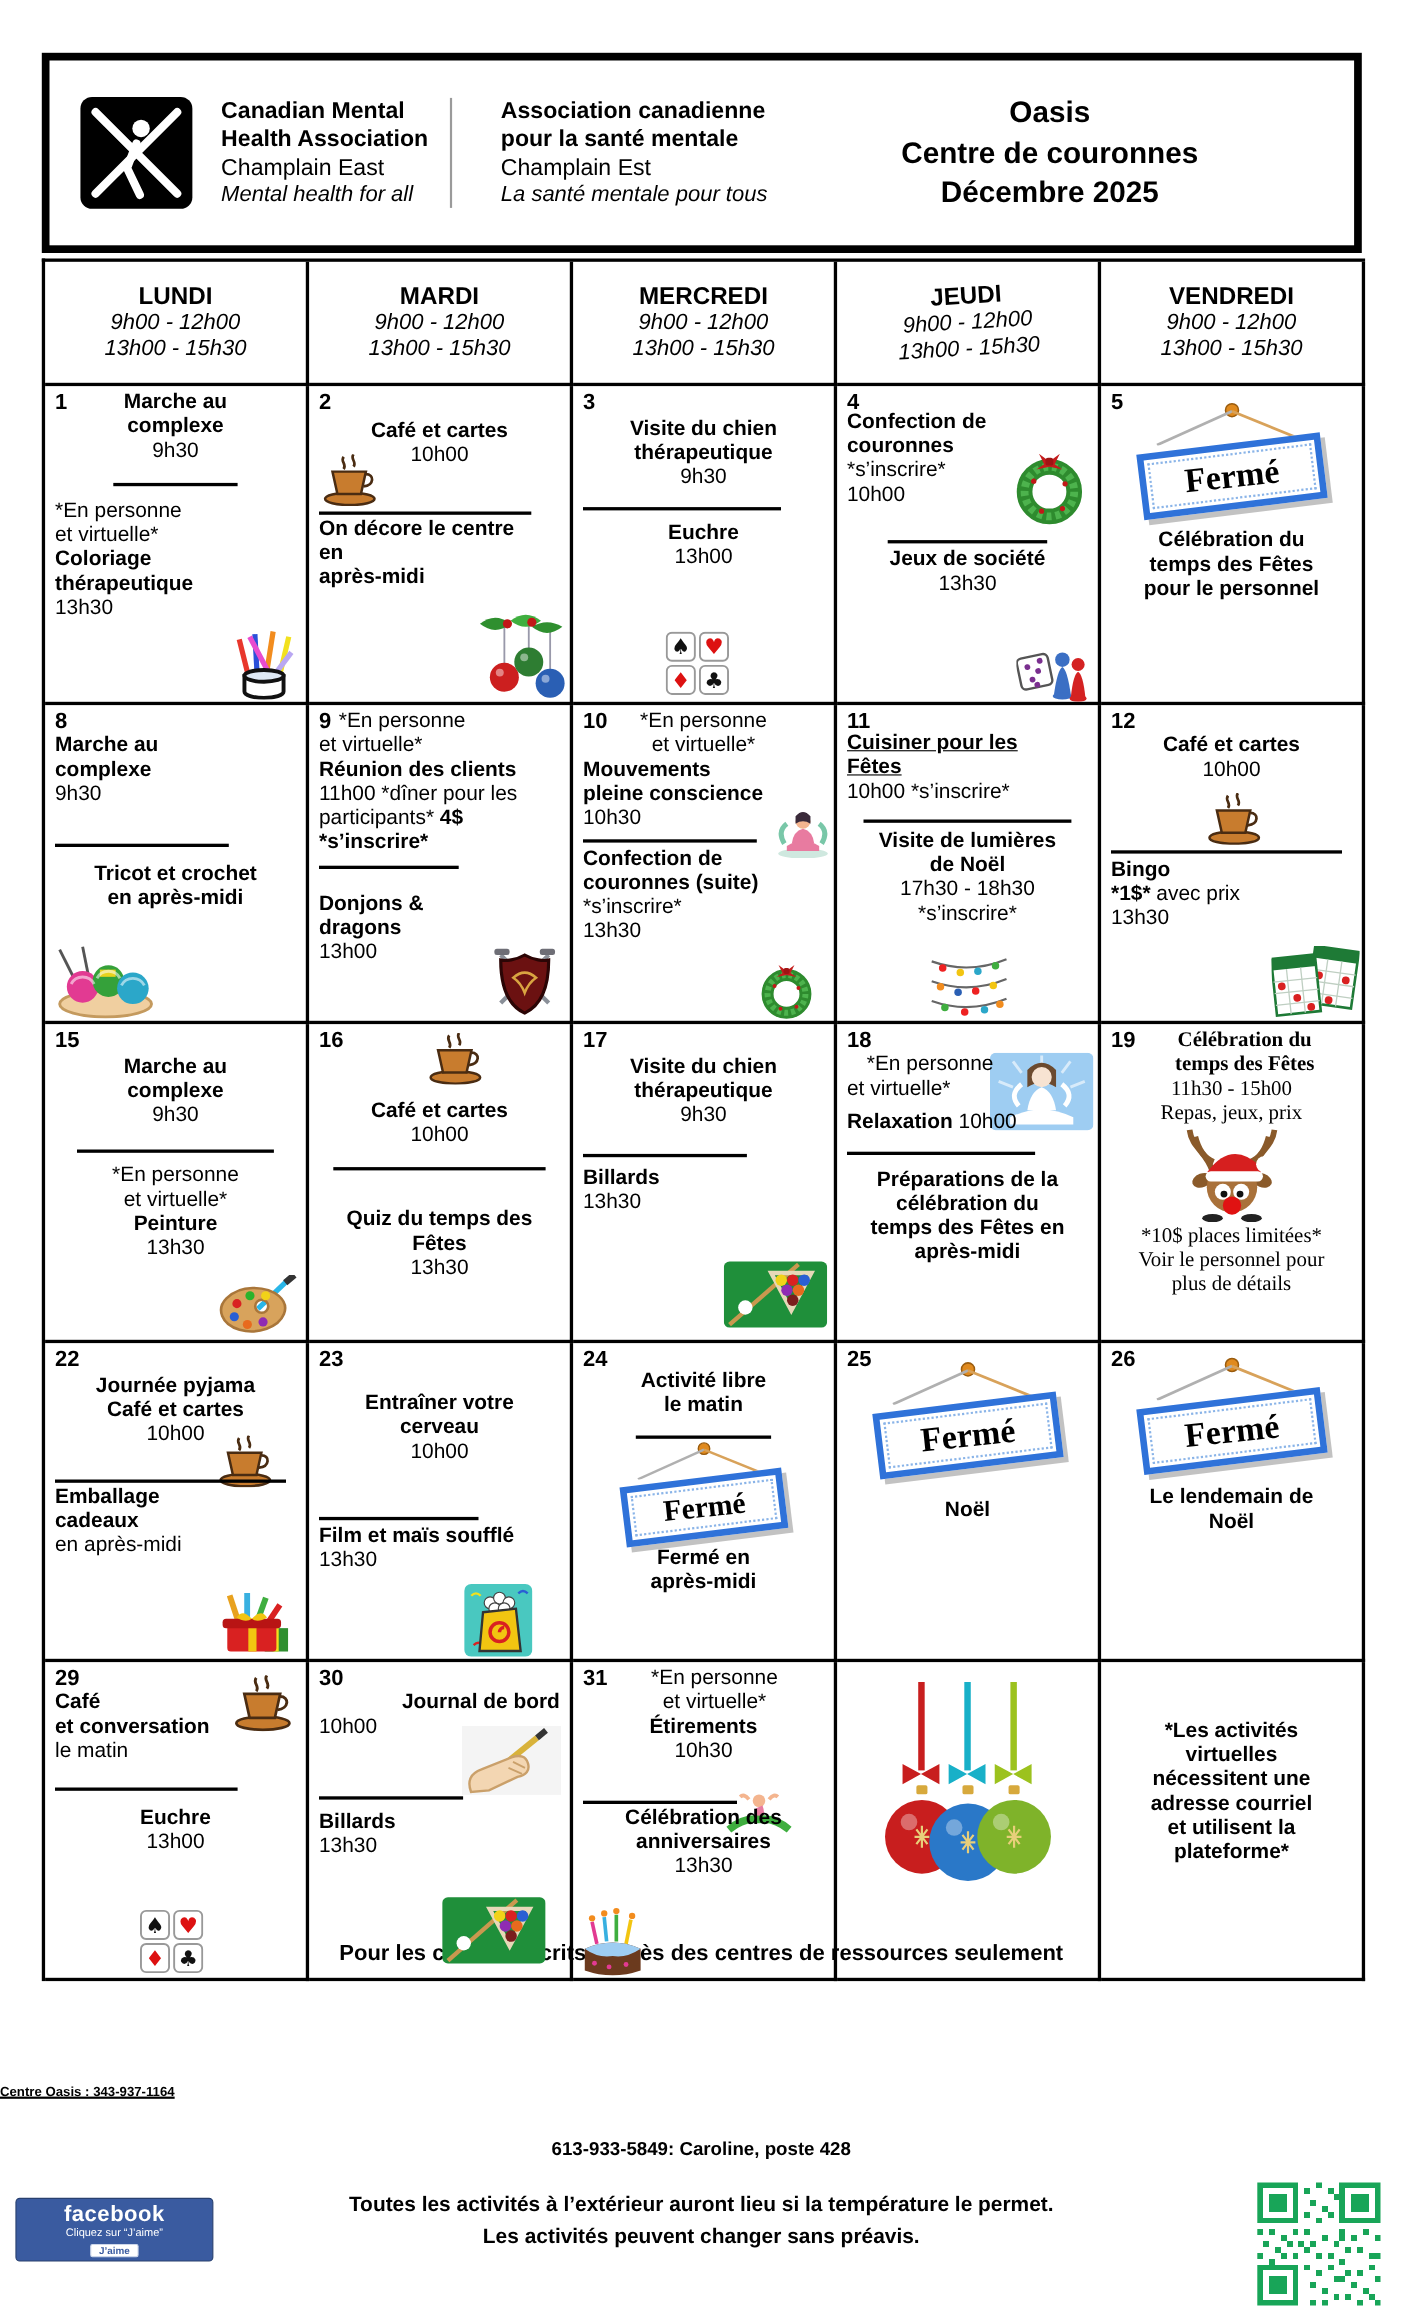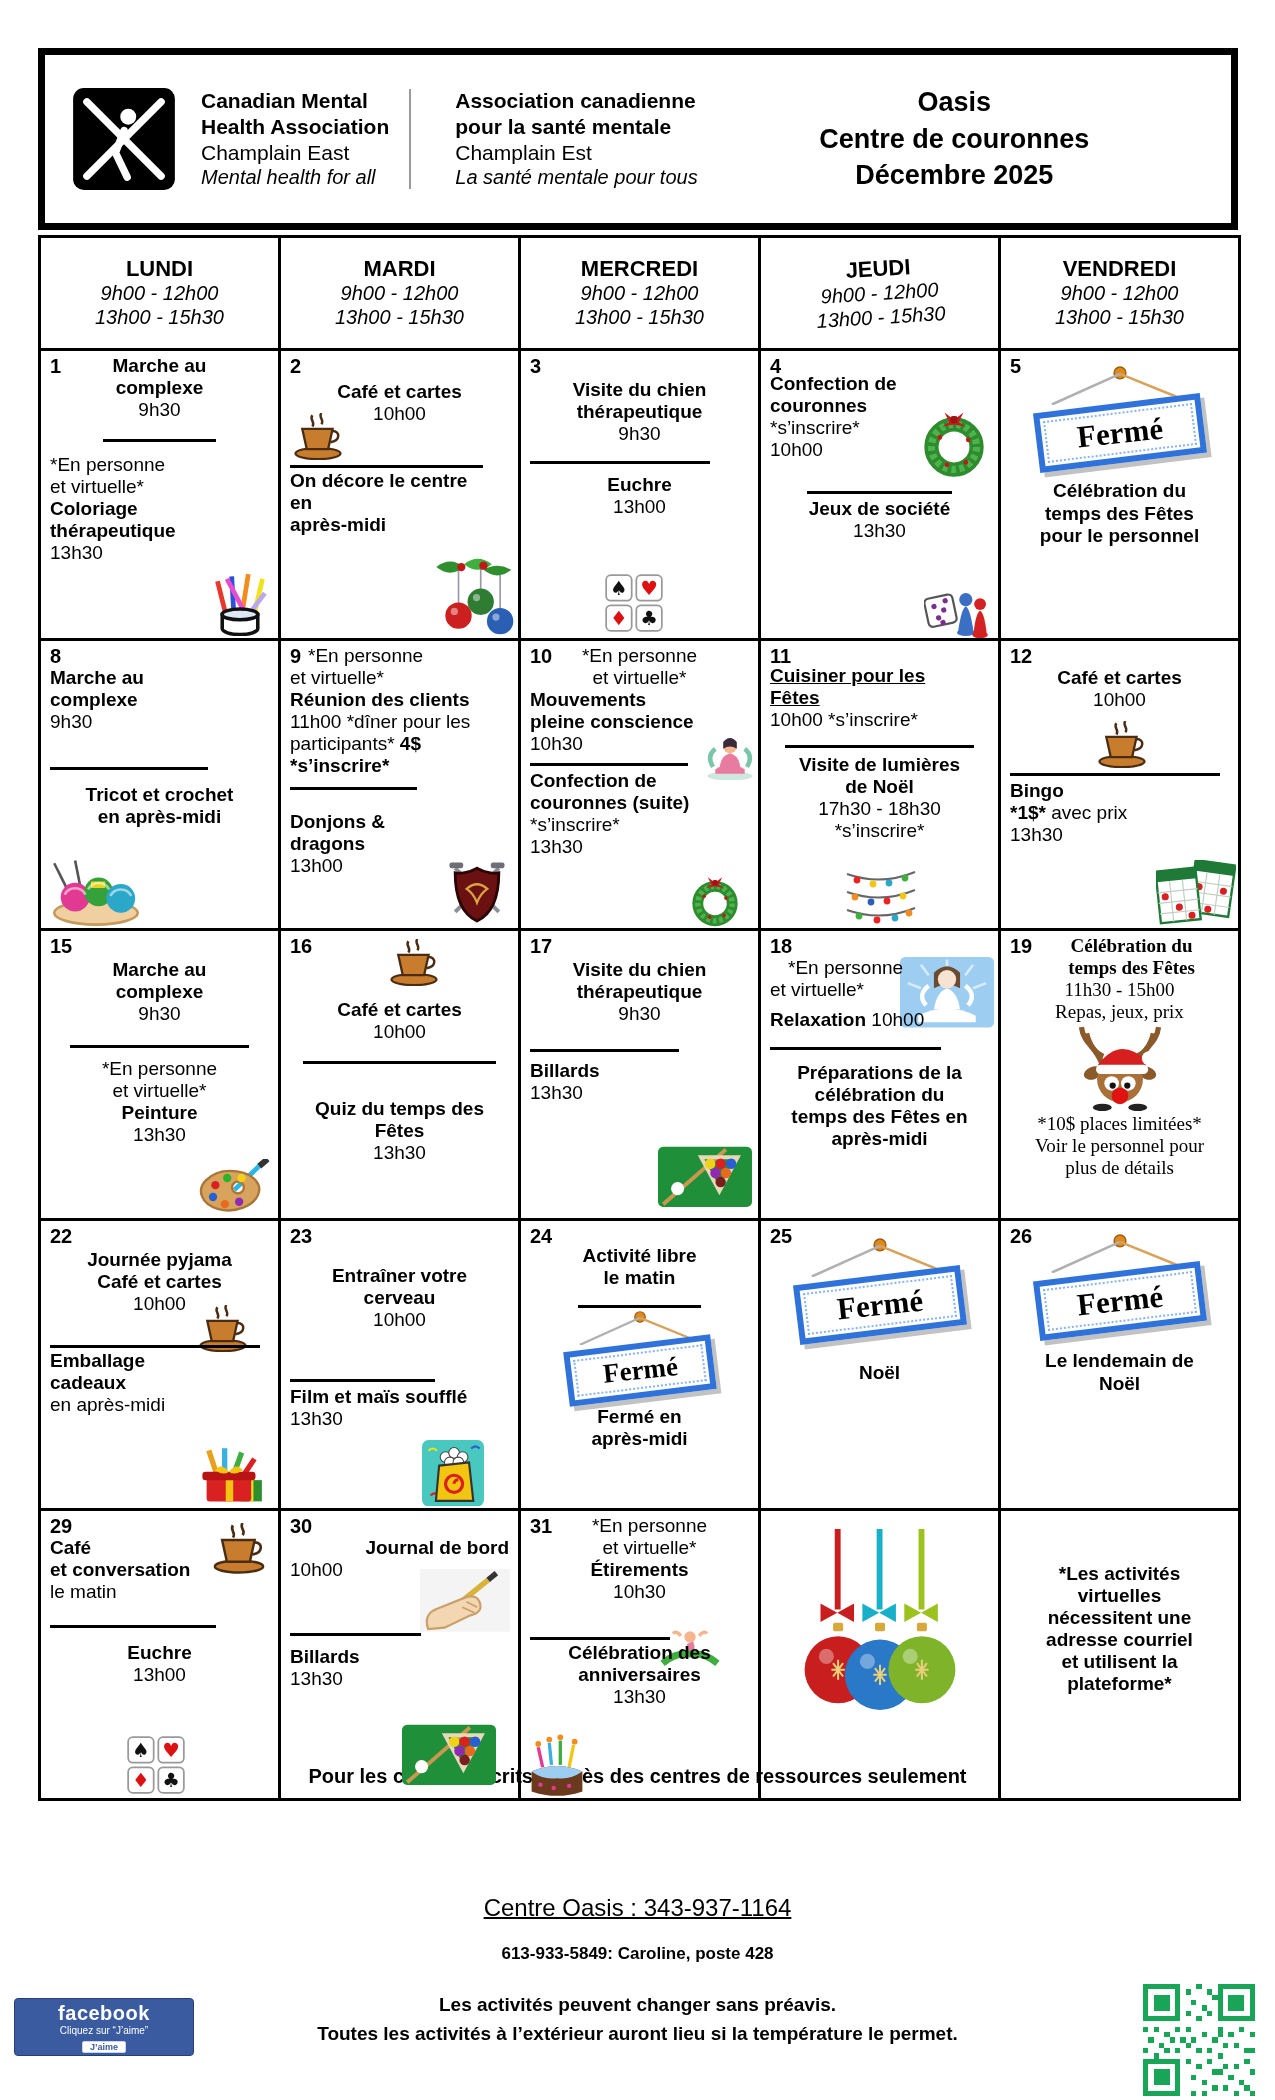--- a/index.html
+++ b/index.html
@@ -38,21 +38,21 @@
   .cico{margin-left:auto;margin-right:auto;}
   
   .sign{margin-left:auto;margin-right:auto;position:relative;z-index:2;}
   .sign .sstr{display:block;width:100%;height:auto;}
   .sign-frame{border:6px solid #2f72d9;background:#fff;transform:rotate(-7deg);
               box-shadow:4px 5px 0 rgba(120,120,120,.45);padding:3px;margin-top:-2px;}
   .sign-frame-in{border:2px dotted #8ab4e8;text-align:center;padding:1px 2px;}
   .sign-text{font-family:"Liberation Serif",serif;font-weight:bold;display:inline-block;transform:rotate(1deg);}
   
   .f1{position:absolute;top:1765px;left:0;right:0;text-align:center;font-weight:bold;font-size:20px;}
-  .f2{position:absolute;top:1894px;left:0;right:0;text-align:center;font-weight:normal;font-size:24px;
+  .f2{position:absolute;top:1894px;left:0;right:0;font-weight:bold;font-size:12px;
       text-decoration:underline;text-decoration-thickness:2px;}
   .f3{position:absolute;top:1944px;left:0;right:0;text-align:center;font-weight:bold;font-size:17px;}
   .fnote{position:absolute;top:1990px;left:0;right:0;text-align:center;font-weight:bold;font-size:19px;line-height:1.55;}
   .fb{position:absolute;left:14px;top:1998px;width:180px;height:58px;background:#3a5ba0;border:1px solid #28406f;
       border-radius:4px;color:#fff;text-align:center;box-sizing:border-box;padding-top:3px;}
   .fb-title{font-size:20px;font-weight:bold;letter-spacing:.5px;}
   .fb-sub{font-size:10px;}
   .fb-btn{display:inline-block;background:#fff;color:#3a5ba0;font-size:9px;font-weight:bold;
           border-radius:2px;padding:0 7px;margin-top:2px;border:1px solid #ccd6ea;}
   .qr{position:absolute;right:20px;top:1984px;width:112px;height:112px;}
@@ -798,22 +798,22 @@
     </div>
     <div class="cell">
       <div class="txt b ctr" style="margin-top: 48px;"><span>*Les activités<br>virtuelles<br>nécessitent une<br>adresse courriel<br>et utilisent la<br>plateforme*</span></div>
     </div>
   </div>
 
 <div class="f1">Pour les clients inscrits auprès des centres de ressources seulement</div>
 <div class="f2">Centre Oasis : 343-937-1164</div>
 <div class="f3">613-933-5849: Caroline, poste 428</div>
 <div class="fnote">
+  <div>Toutes les activités à l’extérieur auront lieu si la température le permet.</div>
   <div>Les activités peuvent changer sans préavis.</div>
-  <div>Toutes les activités à l’extérieur auront lieu si la température le permet.</div>
 </div>
 <div class="fb">
   <div class="fb-title">facebook</div>
   <div class="fb-sub">Cliquez sur “J’aime”</div>
   <span class="fb-btn">J’aime</span>
 </div>
 <div class="qr">
     <svg viewBox="0 0 21 21" shape-rendering="crispEdges">
       <g fill="#18a558">
         <rect x="0" y="0" width="7" height="7"></rect>

